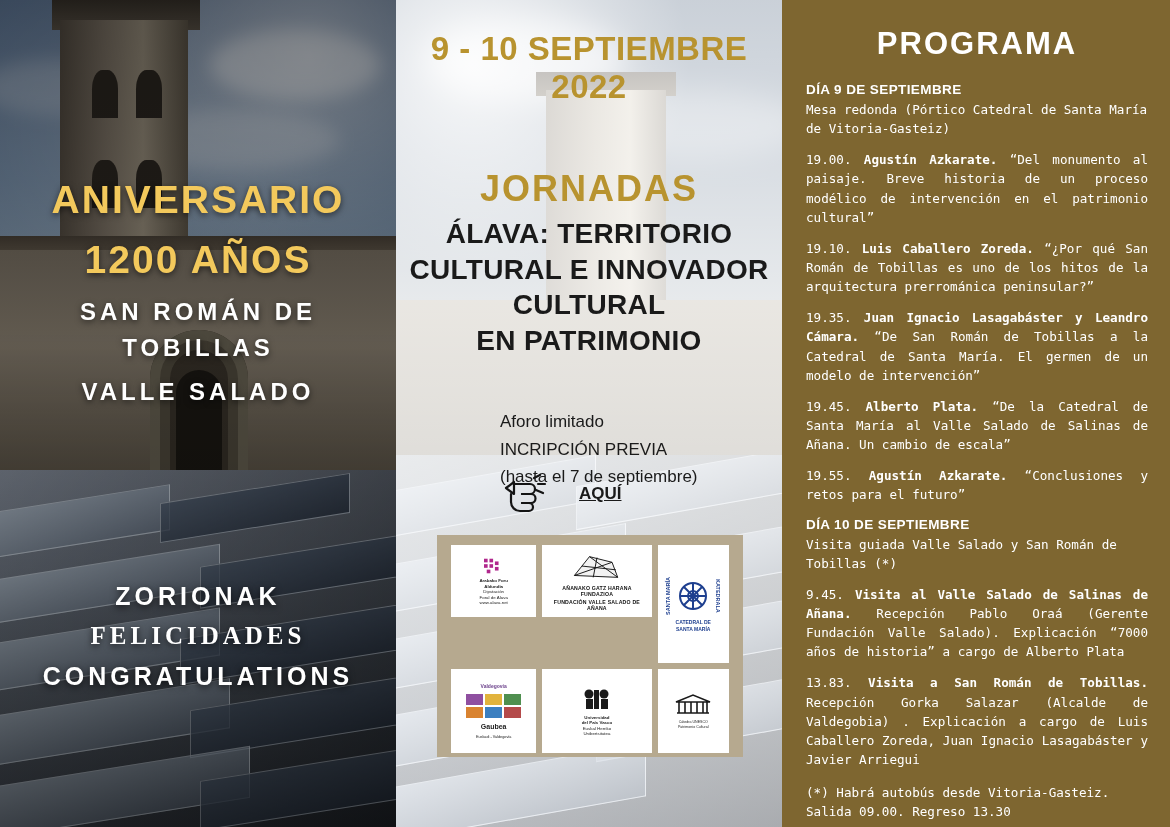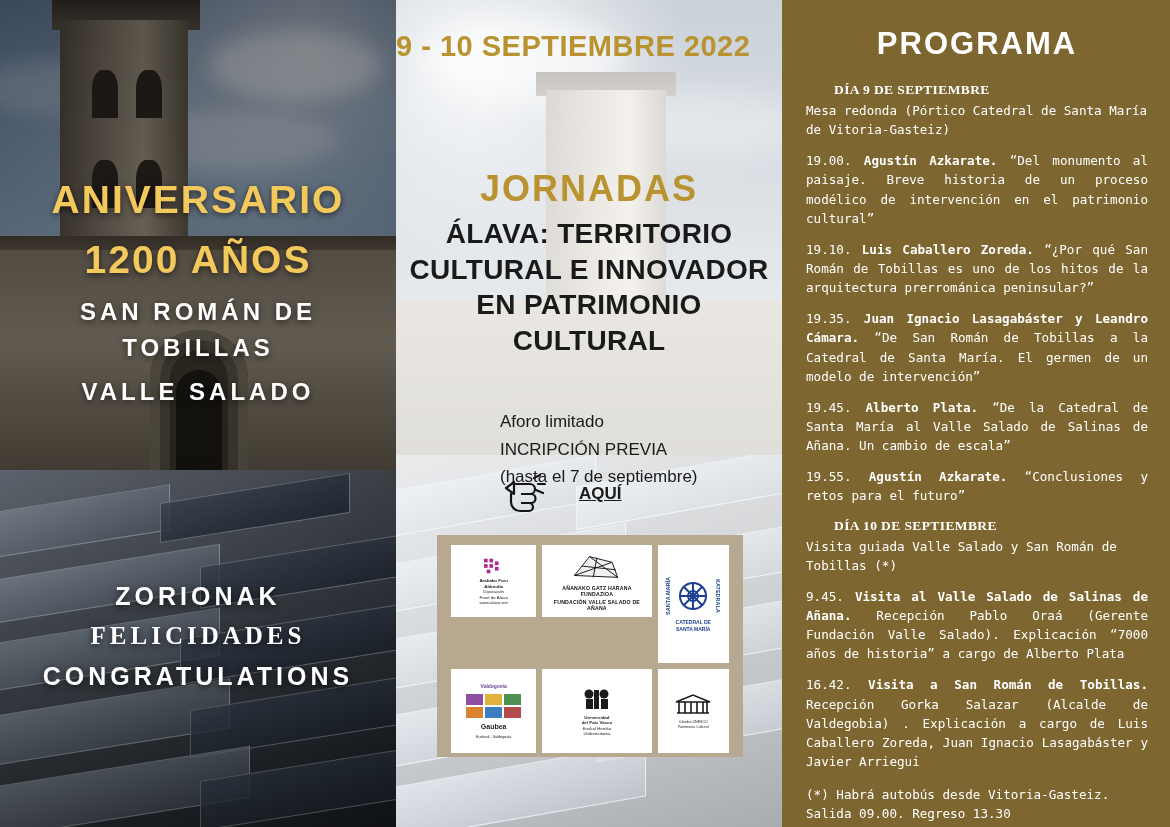--- a/index.html
+++ b/index.html
@@ -179,23 +179,24 @@
     border: 1px solid rgba(240,245,252,0.6);
     transform: skewY(-10deg);
   }
   .c-overlay {
     position: absolute; inset: 0;
     background: linear-gradient(to bottom, rgba(255,255,255,0.68) 0%, rgba(255,255,255,0.74) 55%, rgba(255,255,255,0.55) 100%);
   }
   .c-content { position: absolute; inset: 0; }
   .c-date {
     position: absolute; left: 0; right: 0; top: 30px;
+    text-align: center;
     color: #b8932f;
     font-weight: bold;
-    font-size: 29px;
+    font-size: 33px;
     letter-spacing: 0.5px;
   }
   .c-jornadas {
     position: absolute; left: 0; right: 0; top: 168px;
     text-align: center;
     color: #b8932f;
     font-weight: bold;
     font-size: 36px;
     letter-spacing: 2px;
   }
@@ -258,26 +259,25 @@
     overflow: hidden;
   }
   .programa-title {
     text-align: center;
     font-size: 31px;
     font-weight: bold;
     letter-spacing: 2px;
     margin-bottom: 20px;
   }
   .day-head {
-    font-family: Liberation Serif, serif;
+    font-family: Liberation Sans, sans-serif;
     font-size: 13.5px;
     font-weight: bold;
     letter-spacing: 0.4px;
     margin-bottom: 3px;
-    margin-left: 28px;
   }
   .intro {
     font-family: "DejaVu Sans Mono", monospace;
     font-size: 12.6px;
     line-height: 1.52;
     margin-bottom: 12px;
   }
   .entry {
     font-family: "DejaVu Sans Mono", monospace;
     font-size: 12.6px;
@@ -363,22 +363,22 @@
       <div class="c-terrace" style="left:-30px;top:312px;width:280px;height:54px;"></div>
     </div>
     <div class="c-overlay"></div>
 
     <div class="c-content">
       <div class="c-date">9 - 10 SEPTIEMBRE 2022</div>
       <div class="c-jornadas">JORNADAS</div>
       <div class="c-title">
         <div>ÁLAVA: TERRITORIO</div>
         <div>CULTURAL E INNOVADOR</div>
+        <div>CULTURAL</div>
         <div>EN PATRIMONIO</div>
-        <div>CULTURAL</div>
       </div>
 
       <div class="c-note">
         <div>Aforo limitado</div>
         <div>INCRIPCIÓN PREVIA</div>
         <div>(hasta el 7 de septiembre)</div>
       </div>
 
       <div class="c-aqui-row">
         <span class="hand-icon">
@@ -539,21 +539,21 @@
 
     <div class="day-head spacer-day">DÍA 10 DE SEPTIEMBRE</div>
     <div class="intro">Visita guiada Valle Salado y San Román de Tobillas (*)</div>
 
     <div class="entry">
       <span>9.45.</span>
       <b>Visita al Valle Salado de Salinas de Añana.</b>
       <span>Recepción Pablo Oraá (Gerente Fundación Valle Salado). Explicación “7000 años de historia” a cargo de Alberto Plata</span>
     </div>
     <div class="entry">
-      <span>16.42.</span>
+      <span>13.83.</span>
       <b>Visita a San Román de Tobillas.</b>
       <span>Recepción Gorka Salazar (Alcalde de Valdegobia) . Explicación a cargo de Luis Caballero Zoreda, Juan Ignacio Lasagabáster y Javier Arriegui</span>
     </div>
 
     <div class="footnote">(*) Habrá autobús desde Vitoria-Gasteiz. Salida 09.00. Regreso 13.30</div>
   </div>
 
 </div>
 
 </body></html>

